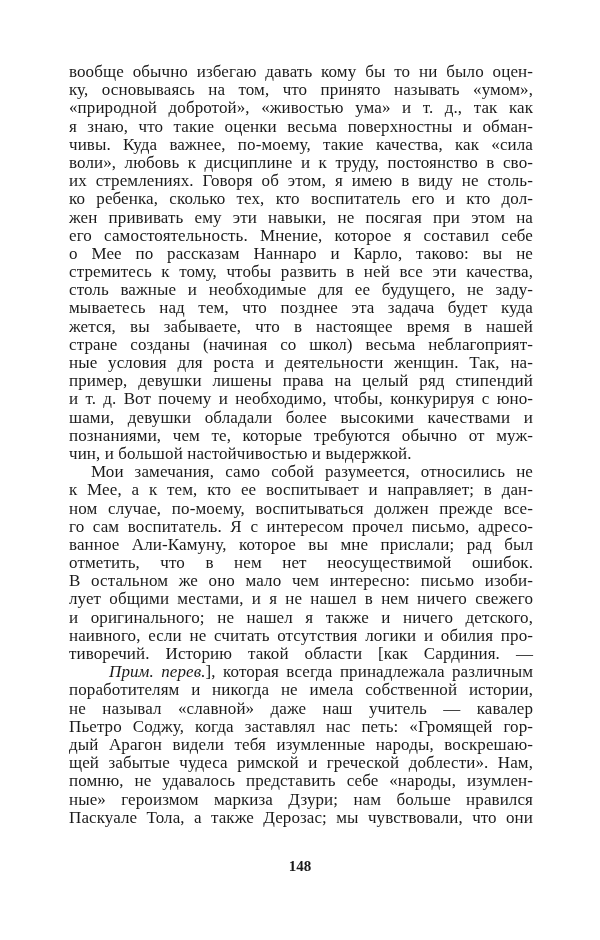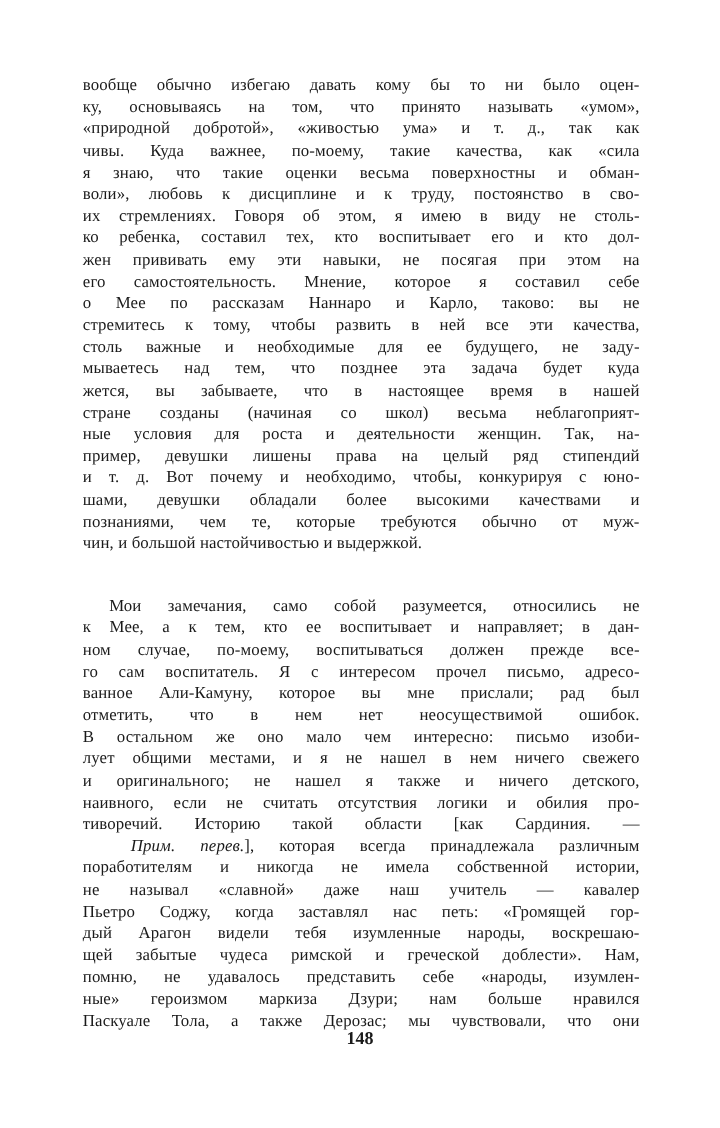--- a/index.html
+++ b/index.html
@@ -4,44 +4,44 @@
 <style>
   html, body { margin: 0; padding: 0; }
   body {
     width: 600px; height: 940px; background: #ffffff; position: relative; overflow: hidden;
     font-family: "Liberation Serif", "DejaVu Serif", serif; color: #1a1a1a;
   }
   .page-text {
     position: absolute; left: 69px; top: 63px; width: 464px;
   }
   .line {
-    display: block; height: 18.2px; line-height: 18.2px; font-size: 14px;
+    display: block; height: 18.2px; line-height: 18.2px; font-size: 17px;
     white-space: nowrap; text-align: justify; text-align-last: justify;
     letter-spacing: 0.1px;
   }
   .line.last { text-align-last: left; }
-  .line.indent { padding-left: 22px; margin-top: 34px; }
+  .line.indent { padding-left: 22px; }
   .line em { font-style: italic; margin-left: 40px; }
   .page-number {
     position: absolute; left: 0; width: 600px; top: 858px; text-align: center;
     font-size: 15px; font-weight: bold; font-family: "Liberation Serif", serif;
   }
 </style>
 </head>
 <body>
 
 <div class="page-text">
   <span class="line">вообще обычно избегаю давать кому бы то ни было оцен-</span>
   <span class="line">ку, основываясь на том, что принято называть «умом»,</span>
   <span class="line">«природной добротой», «живостью ума» и т. д., так как</span>
+  <span class="line">я знаю, что такие оценки весьма поверхностны и обман-</span>
   <span class="line">чивы. Куда важнее, по-моему, такие качества, как «сила</span>
-  <span class="line">я знаю, что такие оценки весьма поверхностны и обман-</span>
   <span class="line">воли», любовь к дисциплине и к труду, постоянство в сво-</span>
   <span class="line">их стремлениях. Говоря об этом, я имею в виду не столь-</span>
-  <span class="line">ко ребенка, составил тех, кто воспитывает его и кто дол-</span>
+  <span class="line">ко ребенка, сколько тех, кто воспитатель его и кто дол-</span>
   <span class="line">жен прививать ему эти навыки, не посягая при этом на</span>
   <span class="line">его самостоятельность. Мнение, которое я составил себе</span>
   <span class="line">о Мее по рассказам Наннаро и Карло, таково: вы не</span>
   <span class="line">стремитесь к тому, чтобы развить в ней все эти качества,</span>
   <span class="line">столь важные и необходимые для ее будущего, не заду-</span>
   <span class="line">мываетесь над тем, что позднее эта задача будет куда</span>
   <span class="line">жется, вы забываете, что в настоящее время в нашей</span>
   <span class="line">стране созданы (начиная со школ) весьма неблагоприят-</span>
   <span class="line">ные условия для роста и деятельности женщин. Так, на-</span>
   <span class="line">пример, девушки лишены права на целый ряд стипендий</span>

